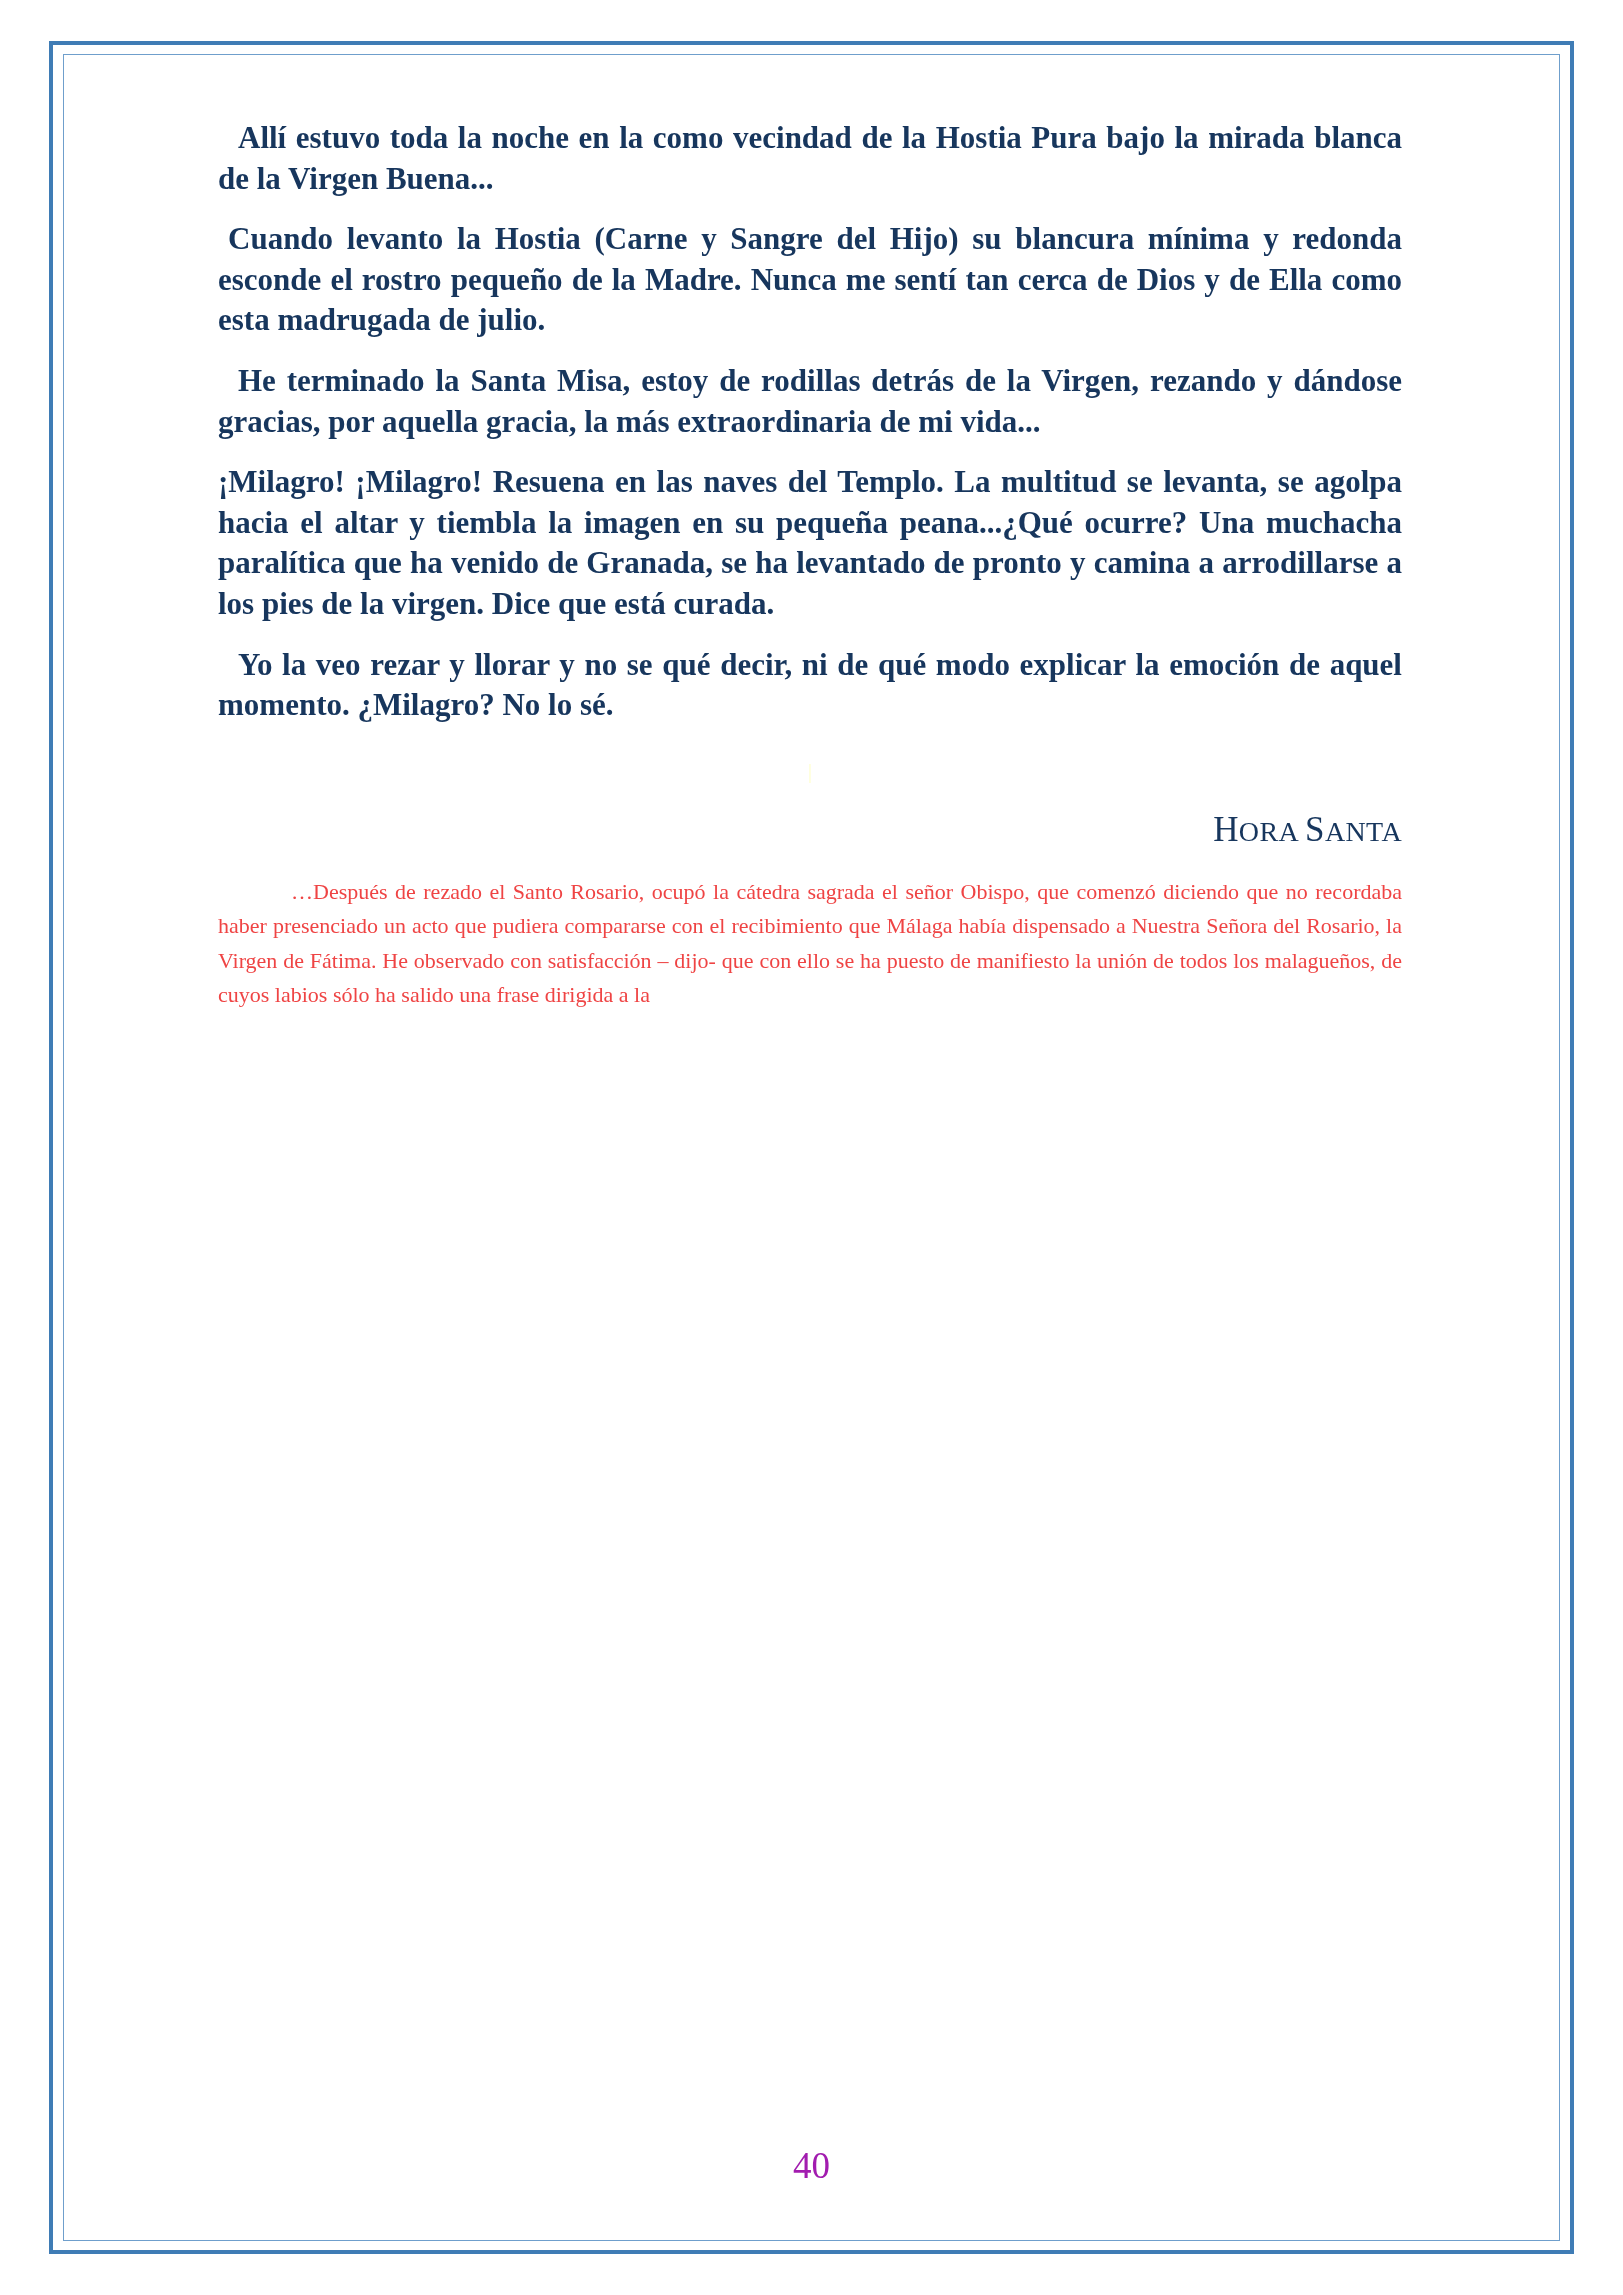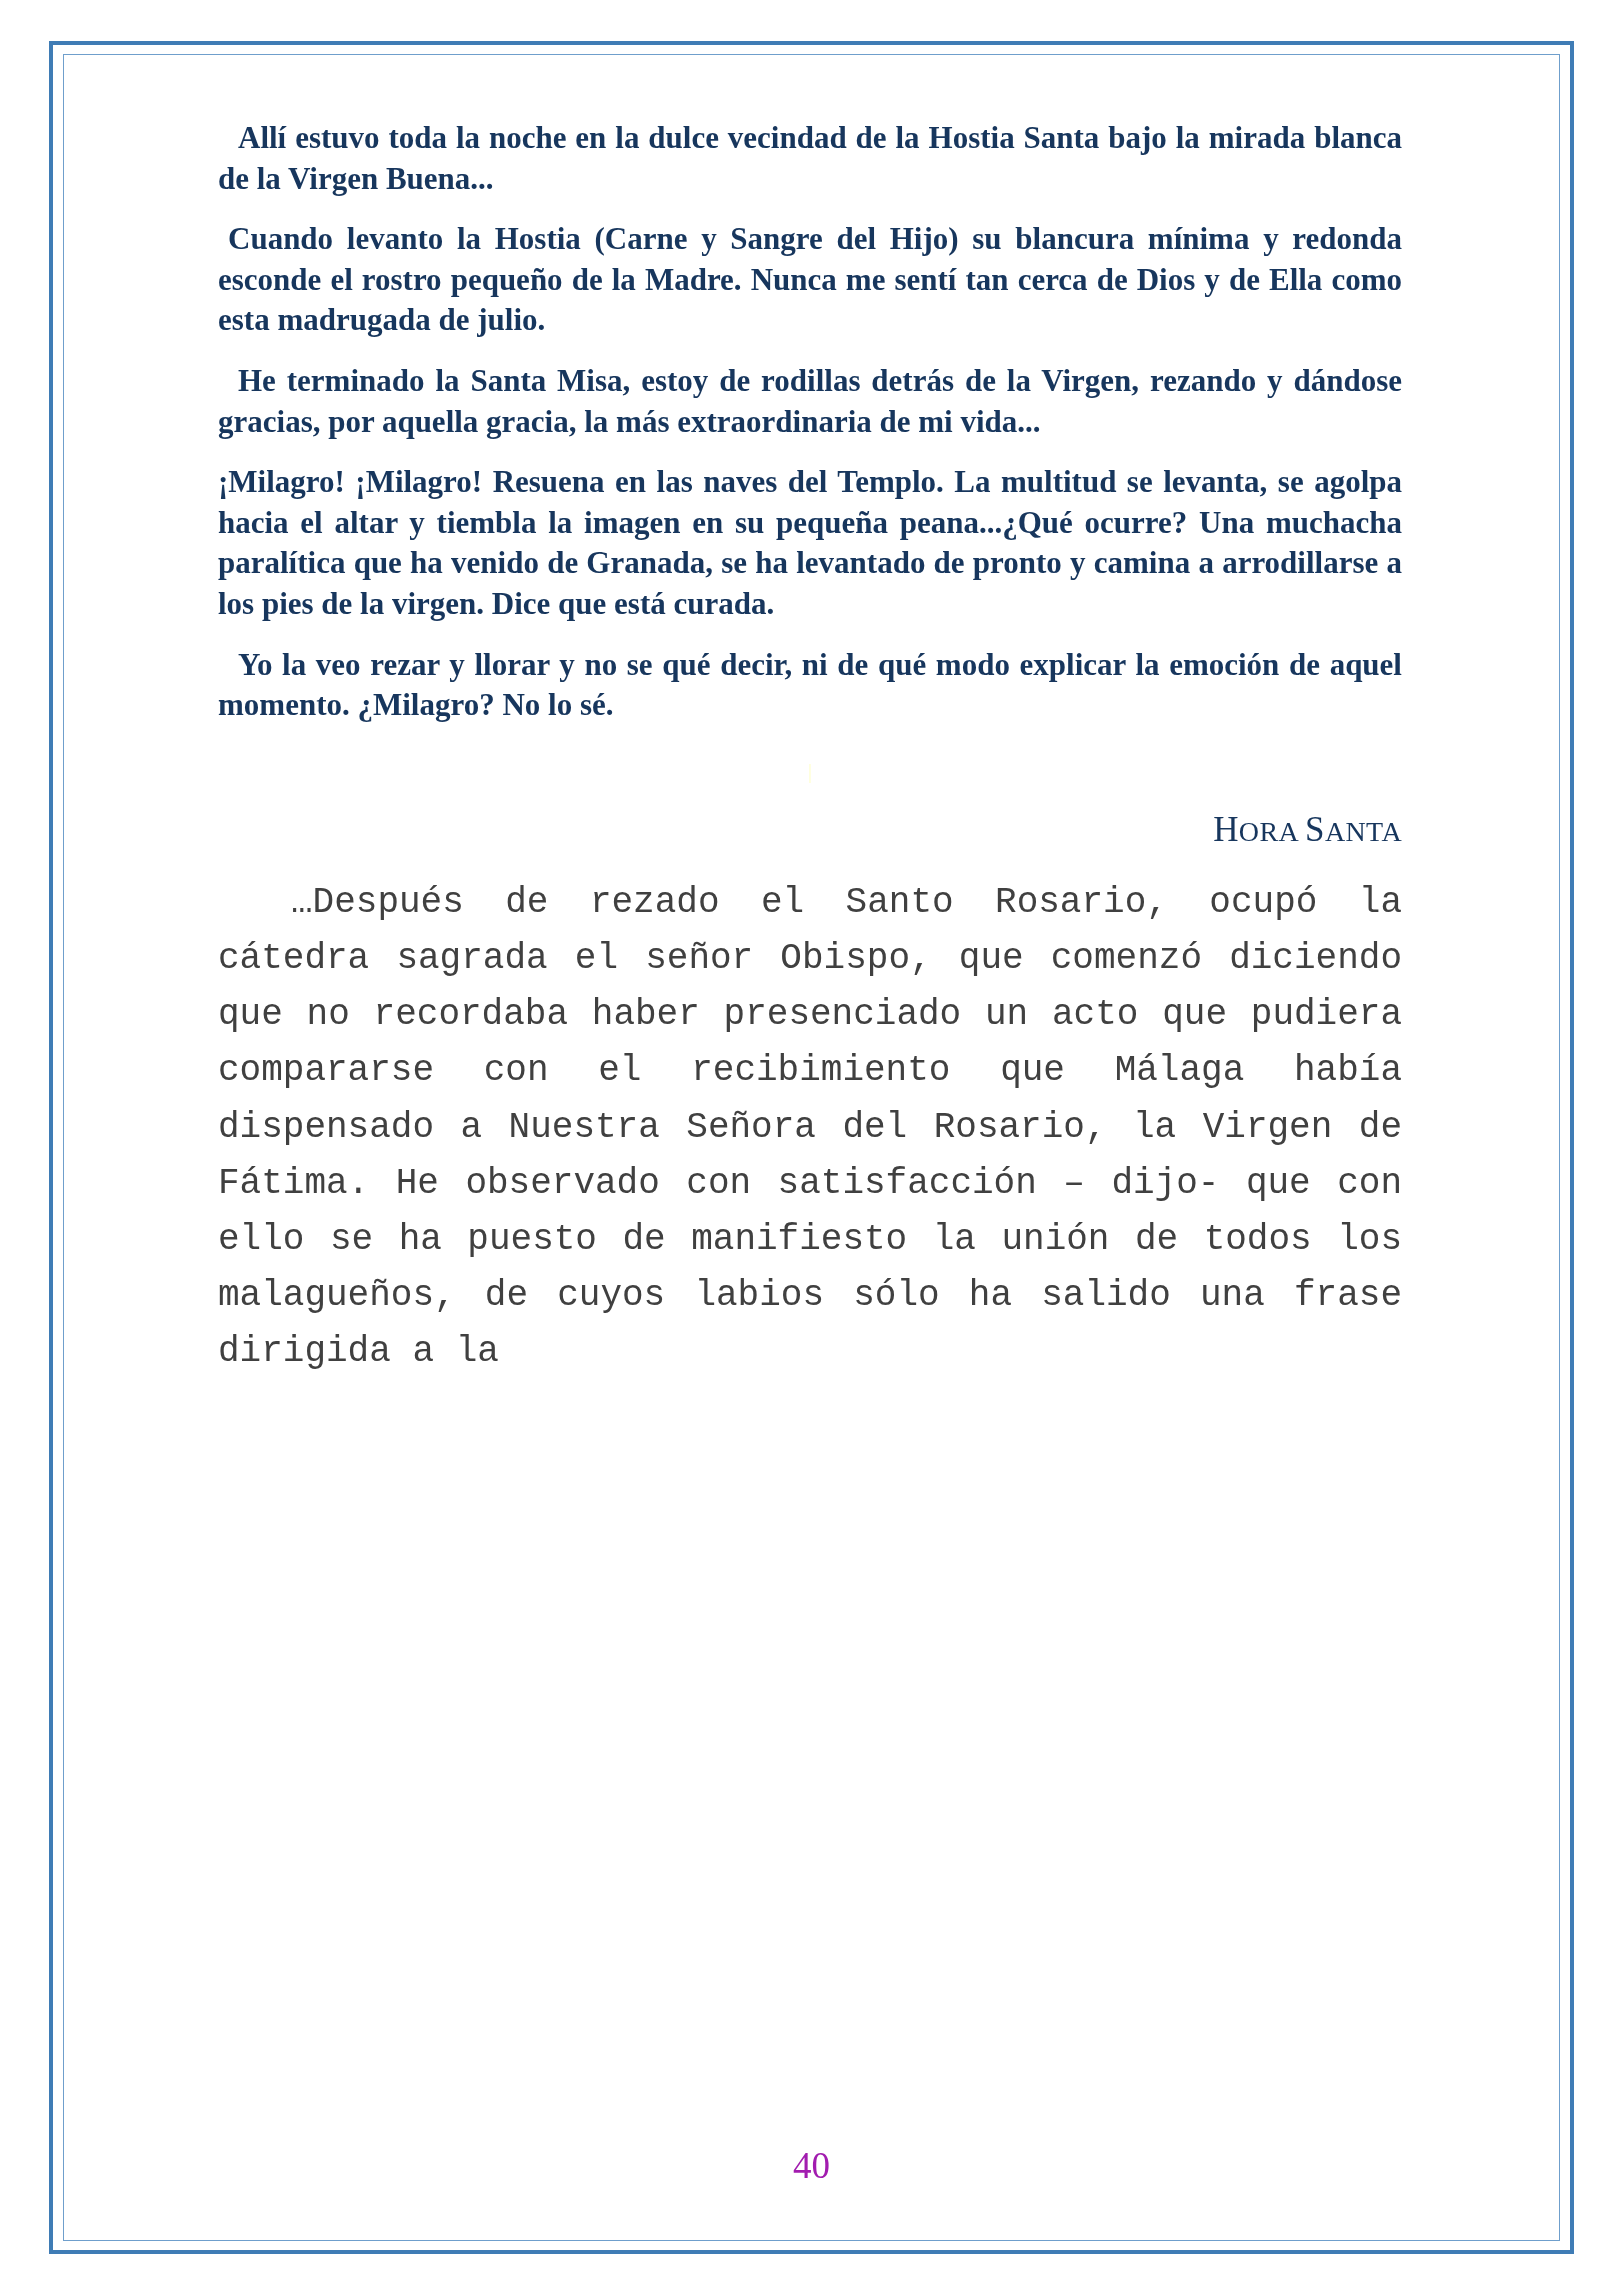--- a/index.html
+++ b/index.html
@@ -75,24 +75,24 @@
     font-weight: normal;
     color: #17365d;
     font-size: 28px;
     letter-spacing: 0.4px;
   }
   .section-heading .cap {
     font-size: 35px;
   }
   .normal-block p {
     margin: 0 0 3.4px 0;
-    font-family: Liberation Mono, monospace;
-    font-size: 36px;
+    font-family: Liberation Serif, serif;
+    font-size: 22px;
     line-height: 1.56;
-    color: #404040;
+    color: #ef4444;
     text-align: justify;
   }
   .normal-block p.first {
     text-indent: 73px;
   }
   .page-number {
     position: absolute;
     left: 0;
     right: 0;
     bottom: 108px;
@@ -106,21 +106,21 @@
 <body>
 
 <div class="page">
 
   <div class="frame-outer"></div>
   <div class="frame-inner"></div>
 
   <div class="content">
 
     <div class="bold-block">
-      <p>Allí estuvo toda la noche en la dulce vecindad de la Hostia Santa bajo la mirada blanca de la Virgen Buena...</p>
+      <p>Allí estuvo toda la noche en la como vecindad de la Hostia Pura bajo la mirada blanca de la Virgen Buena...</p>
       <p class="small-indent">Cuando levanto la Hostia (Carne y Sangre del Hijo) su blancura mínima y redonda esconde el rostro pequeño de la Madre. Nunca me sentí tan cerca de Dios y de Ella como esta madrugada de julio.</p>
       <p>He terminado la Santa Misa, estoy de  rodillas detrás de la Virgen, rezando y dándose gracias, por aquella gracia, la más extraordinaria de mi vida...</p>
       <p class="no-indent">¡Milagro! ¡Milagro! Resuena en las naves del Templo. La multitud se levanta, se agolpa hacia el altar y tiembla la imagen en su pequeña peana...¿Qué ocurre? Una muchacha paralítica que ha venido de Granada, se ha levantado de pronto y camina a arrodillarse a los pies de la virgen. Dice que está curada.</p>
       <p>Yo la veo rezar y llorar y no se qué decir, ni de qué modo explicar la emoción de aquel momento.  ¿Milagro? No lo sé.</p>
     </div>
 
     <div class="spacer-mark">|</div>
 
     <div class="section-heading">
       <span class="cap">H</span><span>ORA </span><span class="cap">S</span><span>ANTA</span>

